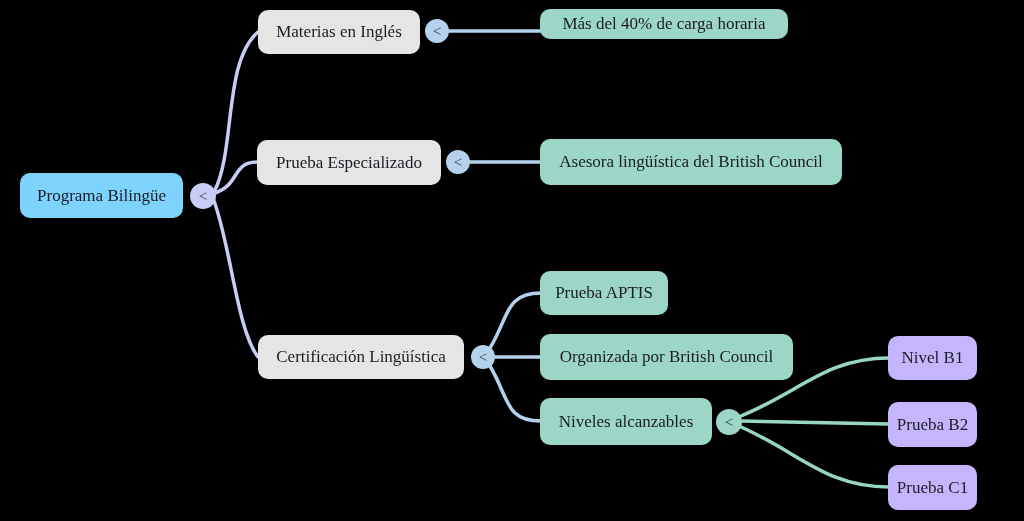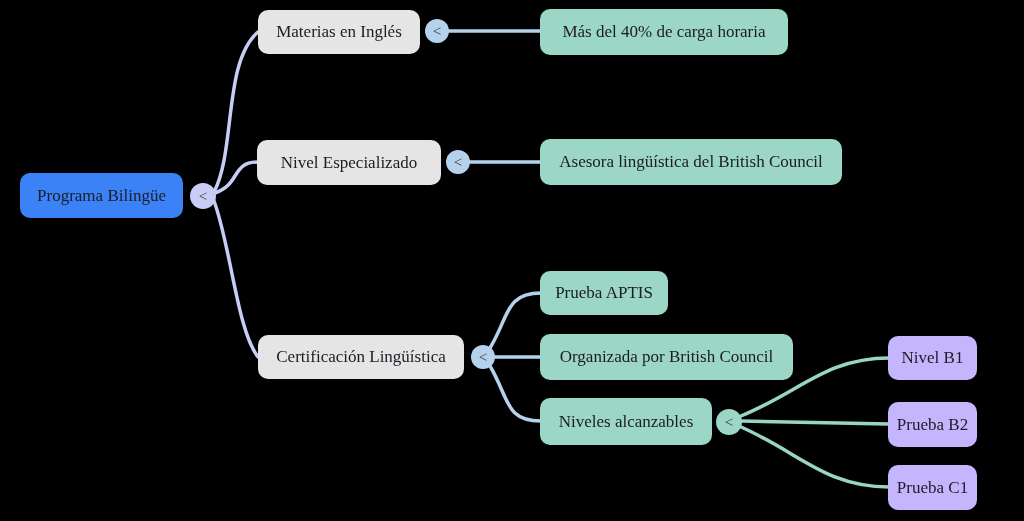--- a/index.html
+++ b/index.html
@@ -27,21 +27,21 @@
     display: flex;
     align-items: center;
     justify-content: center;
     border-radius: 10px;
     font-size: 17px;
     color: #1c1c24;
     white-space: nowrap;
     box-sizing: border-box;
     padding: 0 8px;
   }
-  .node.root  { background: #3b82f6; }
+  .node.root  { background: #7dd3fc; }
   .node.lvl1  { background: #e5e5e5; }
   .node.lvl2  { background: #9bd6c6; }
   .node.lvl3  { background: #c4b5fd; }
   .toggle {
     position: absolute;
     border-radius: 50%;
     display: flex;
     align-items: center;
     justify-content: center;
     font-size: 15px;
@@ -81,27 +81,27 @@
       <path d="M 741 427 C 800 453, 826 487, 889 487"></path>
     </g>
   </svg>
 
   <div class="node root" style="left:20px; top:173px; width:163px; height:45px;">Programa Bilingüe</div>
   <div class="toggle root" style="left:190px; top:183px;">&lt;</div>
 
   <div class="node lvl1" style="left:258px; top:10px; width:162px; height:44px;">Materias en Inglés</div>
   <div class="toggle lvl1" style="left:425px; top:19px;">&lt;</div>
 
-  <div class="node lvl1" style="left:257px; top:140px; width:184px; height:45px;">Nivel Especializado</div>
+  <div class="node lvl1" style="left:257px; top:140px; width:184px; height:45px;">Prueba Especializado</div>
   <div class="toggle lvl1" style="left:446px; top:150px;">&lt;</div>
 
   <div class="node lvl1" style="left:258px; top:335px; width:206px; height:44px;">Certificación Lingüística</div>
   <div class="toggle lvl1" style="left:471px; top:345px;">&lt;</div>
 
-  <div class="node lvl2" style="left:540px; top:9px; width:248px; height:46px;border-radius:10px;">Más del 40% de carga horaria</div>
+  <div class="node lvl2" style="left:540px; top:9px; width:248px; height:30px;border-radius:10px;">Más del 40% de carga horaria</div>
 
   <div class="node lvl2" style="left:540px; top:271px; width:128px; height:44px;">Prueba APTIS</div>
 
   <div class="node lvl2" style="left:540px; top:139px; width:302px; height:46px;">Asesora lingüística del British Council</div>
 
   <div class="node lvl2" style="left:540px; top:334px; width:253px; height:46px;">Organizada por British Council</div>
 
   <div class="node lvl2" style="left:540px; top:398px; width:172px; height:47px;">Niveles alcanzables</div>
   <div class="toggle lvl2" style="left:716px; top:409px;">&lt;</div>
 

